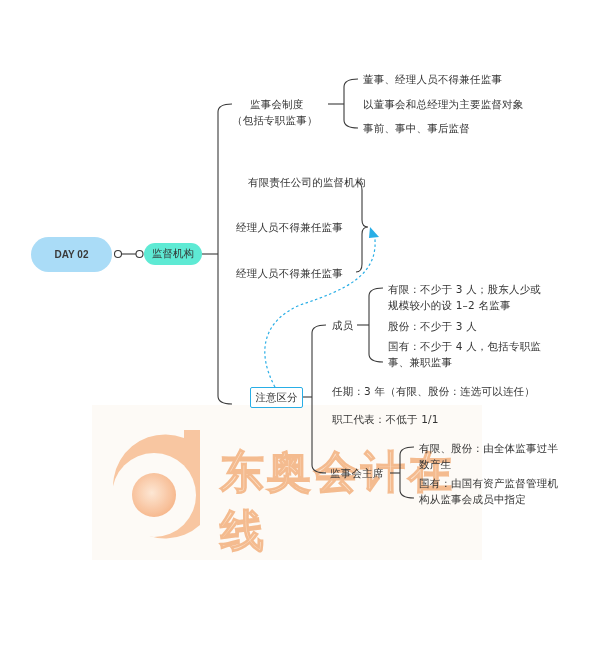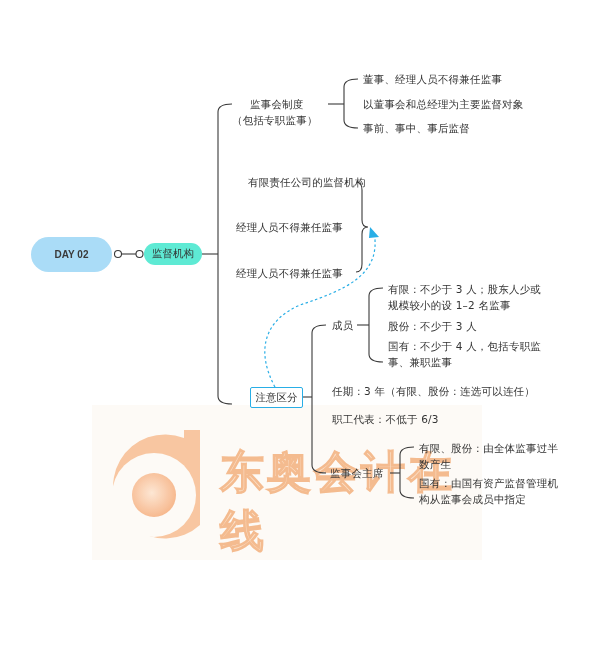--- a/index.html
+++ b/index.html
@@ -83,17 +83,17 @@
 <div class="t" style="left:236px;top:265px;">经理人员不得兼任监事</div>
 
 <div class="note-pill">注意区分</div>
 
 <div class="t" style="left:332px;top:317px;">成员</div>
 <div class="t wrap" style="left:388px;top:281px;width:162px;">有限：不少于 3 人；股东人少或规模较小的设 1–2 名监事</div>
 <div class="t" style="left:388px;top:318px;">股份：不少于 3 人</div>
 <div class="t wrap" style="left:388px;top:338px;width:162px;">国有：不少于 4 人，包括专职监事、兼职监事</div>
 
 <div class="t" style="left:332px;top:383px;">任期：3 年（有限、股份：连选可以连任）</div>
-<div class="t" style="left:332px;top:411px;">职工代表：不低于 6/3</div>
+<div class="t" style="left:332px;top:411px;">职工代表：不低于 1/1</div>
 
 <div class="t" style="left:330px;top:465px;">监事会主席</div>
 <div class="t wrap" style="left:419px;top:440px;width:140px;">有限、股份：由全体监事过半数产生</div>
 <div class="t wrap" style="left:419px;top:475px;width:140px;">国有：由国有资产监督管理机构从监事会成员中指定</div>
 
 </body></html>

